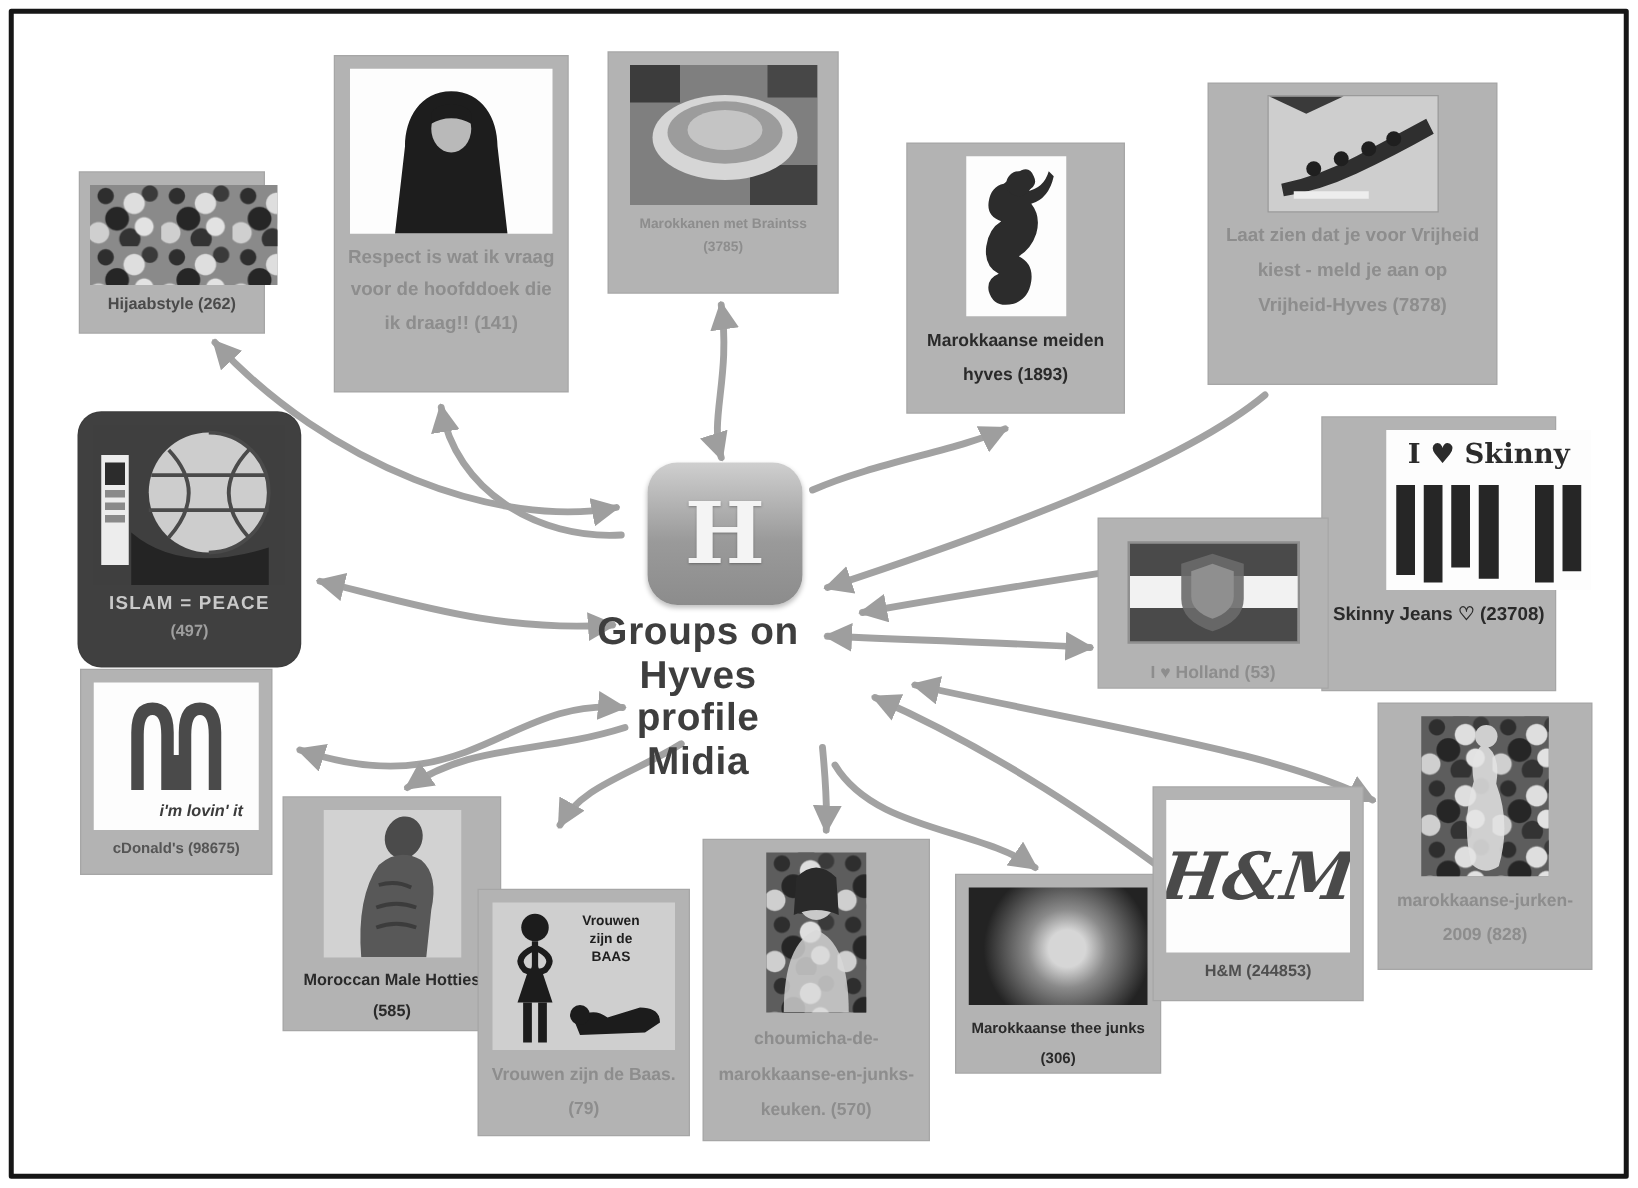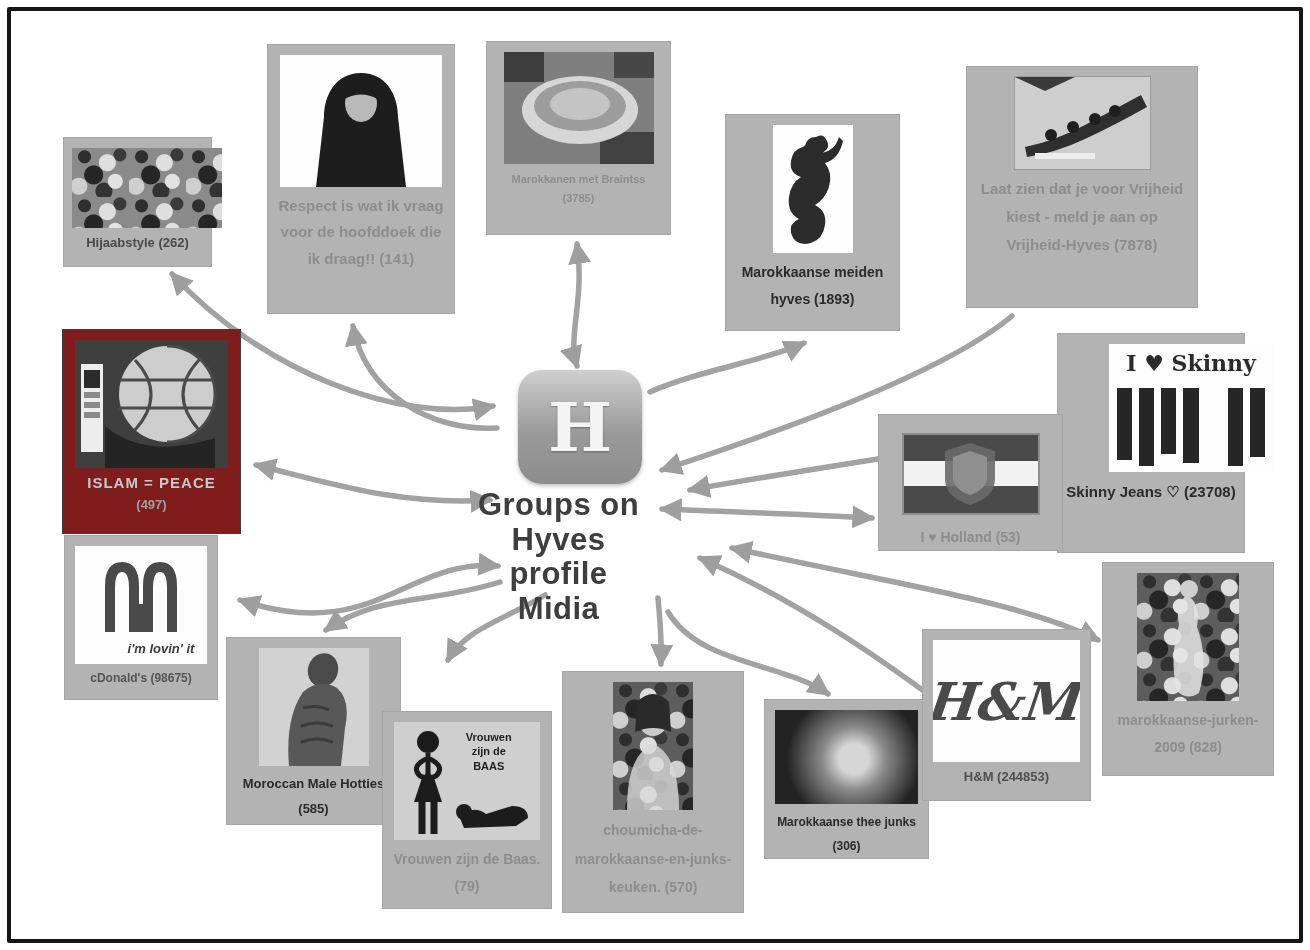--- a/index.html
+++ b/index.html
@@ -3,21 +3,21 @@
 <meta charset="utf-8">
 <style>
   * { box-sizing: border-box; margin: 0; padding: 0; }
   html,body { width:1310px; height:950px; background:#fff; font-family:"Liberation Sans", sans-serif; overflow:hidden; }
   .frame { position:absolute; left:7px; top:7px; right:7px; bottom:7px; border:4px solid #161616; border-radius:2px; background:#fff; }
   .stage { position:absolute; inset:0; }
 
   svg.connectors { position:absolute; inset:0; width:1310px; height:950px; }
 
   .card { position:absolute; background:#b3b3b3; box-shadow:0 0 0 1px #a6a6a6; padding:8px; text-align:center; }
-  .card.dark { background:#7f1d1d; box-shadow:0 0 0 1px #3d3d3d; }
+  .card.dark { background:#404040; box-shadow:0 0 0 1px #3d3d3d;border-radius:18px; }
 
   .thumb { margin:2px auto 6px auto; position:relative; overflow:hidden; }
   .thumb.white { background:#fdfdfd; }
 
   .cap { font-weight:bold; line-height:1.45; }
   .cap-dark  { color:#2a2a2a; font-size:13px; }
   .cap-light { color:#8d8d8d; font-size:14px; }
 
   
   .mottled {

